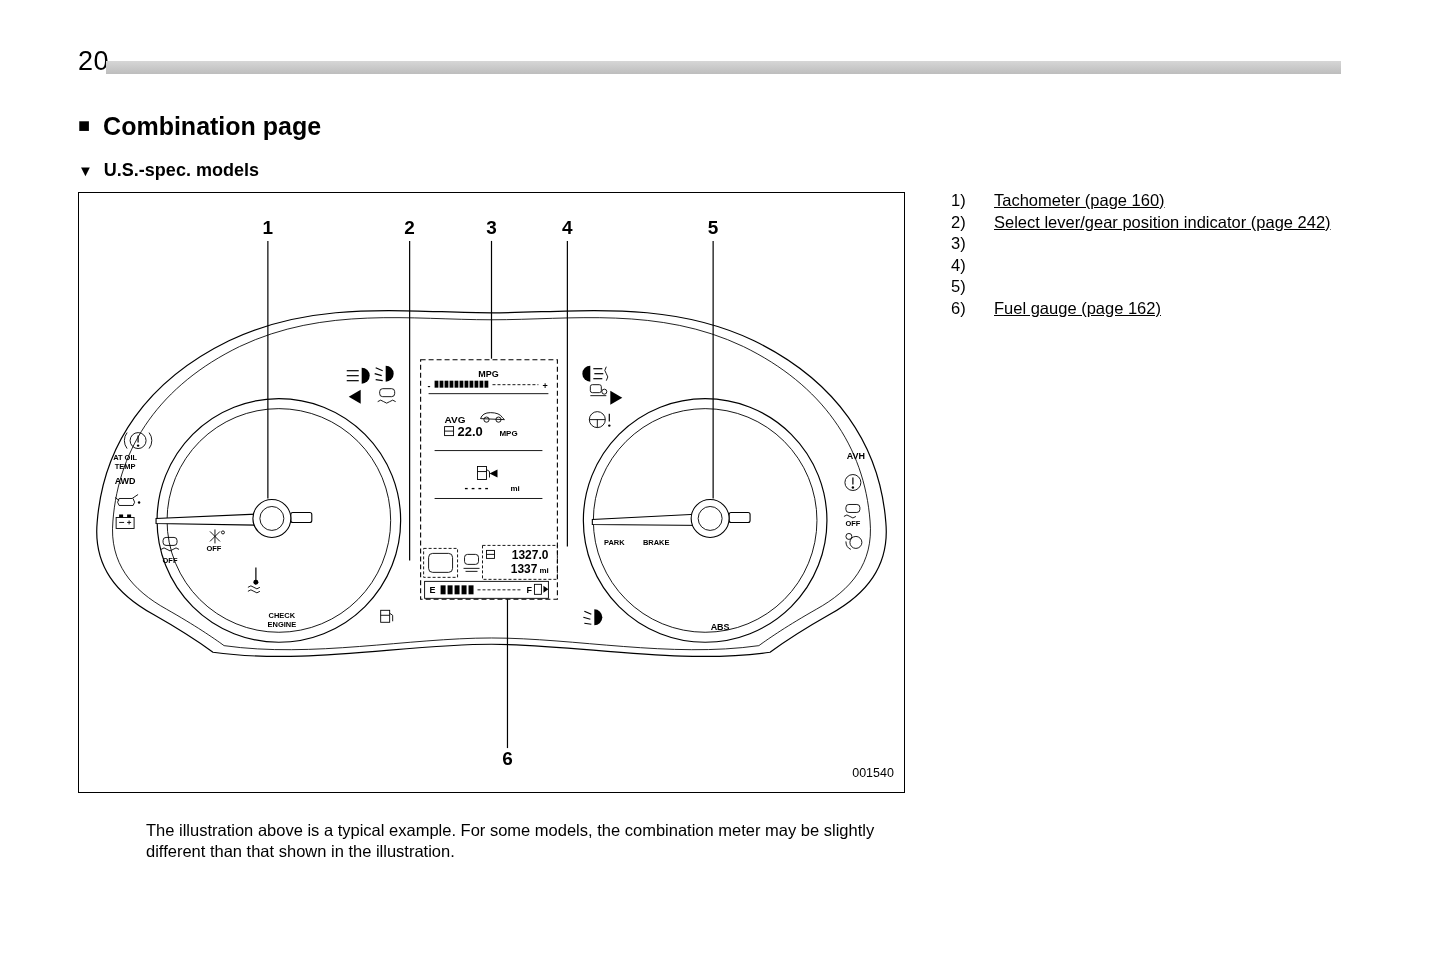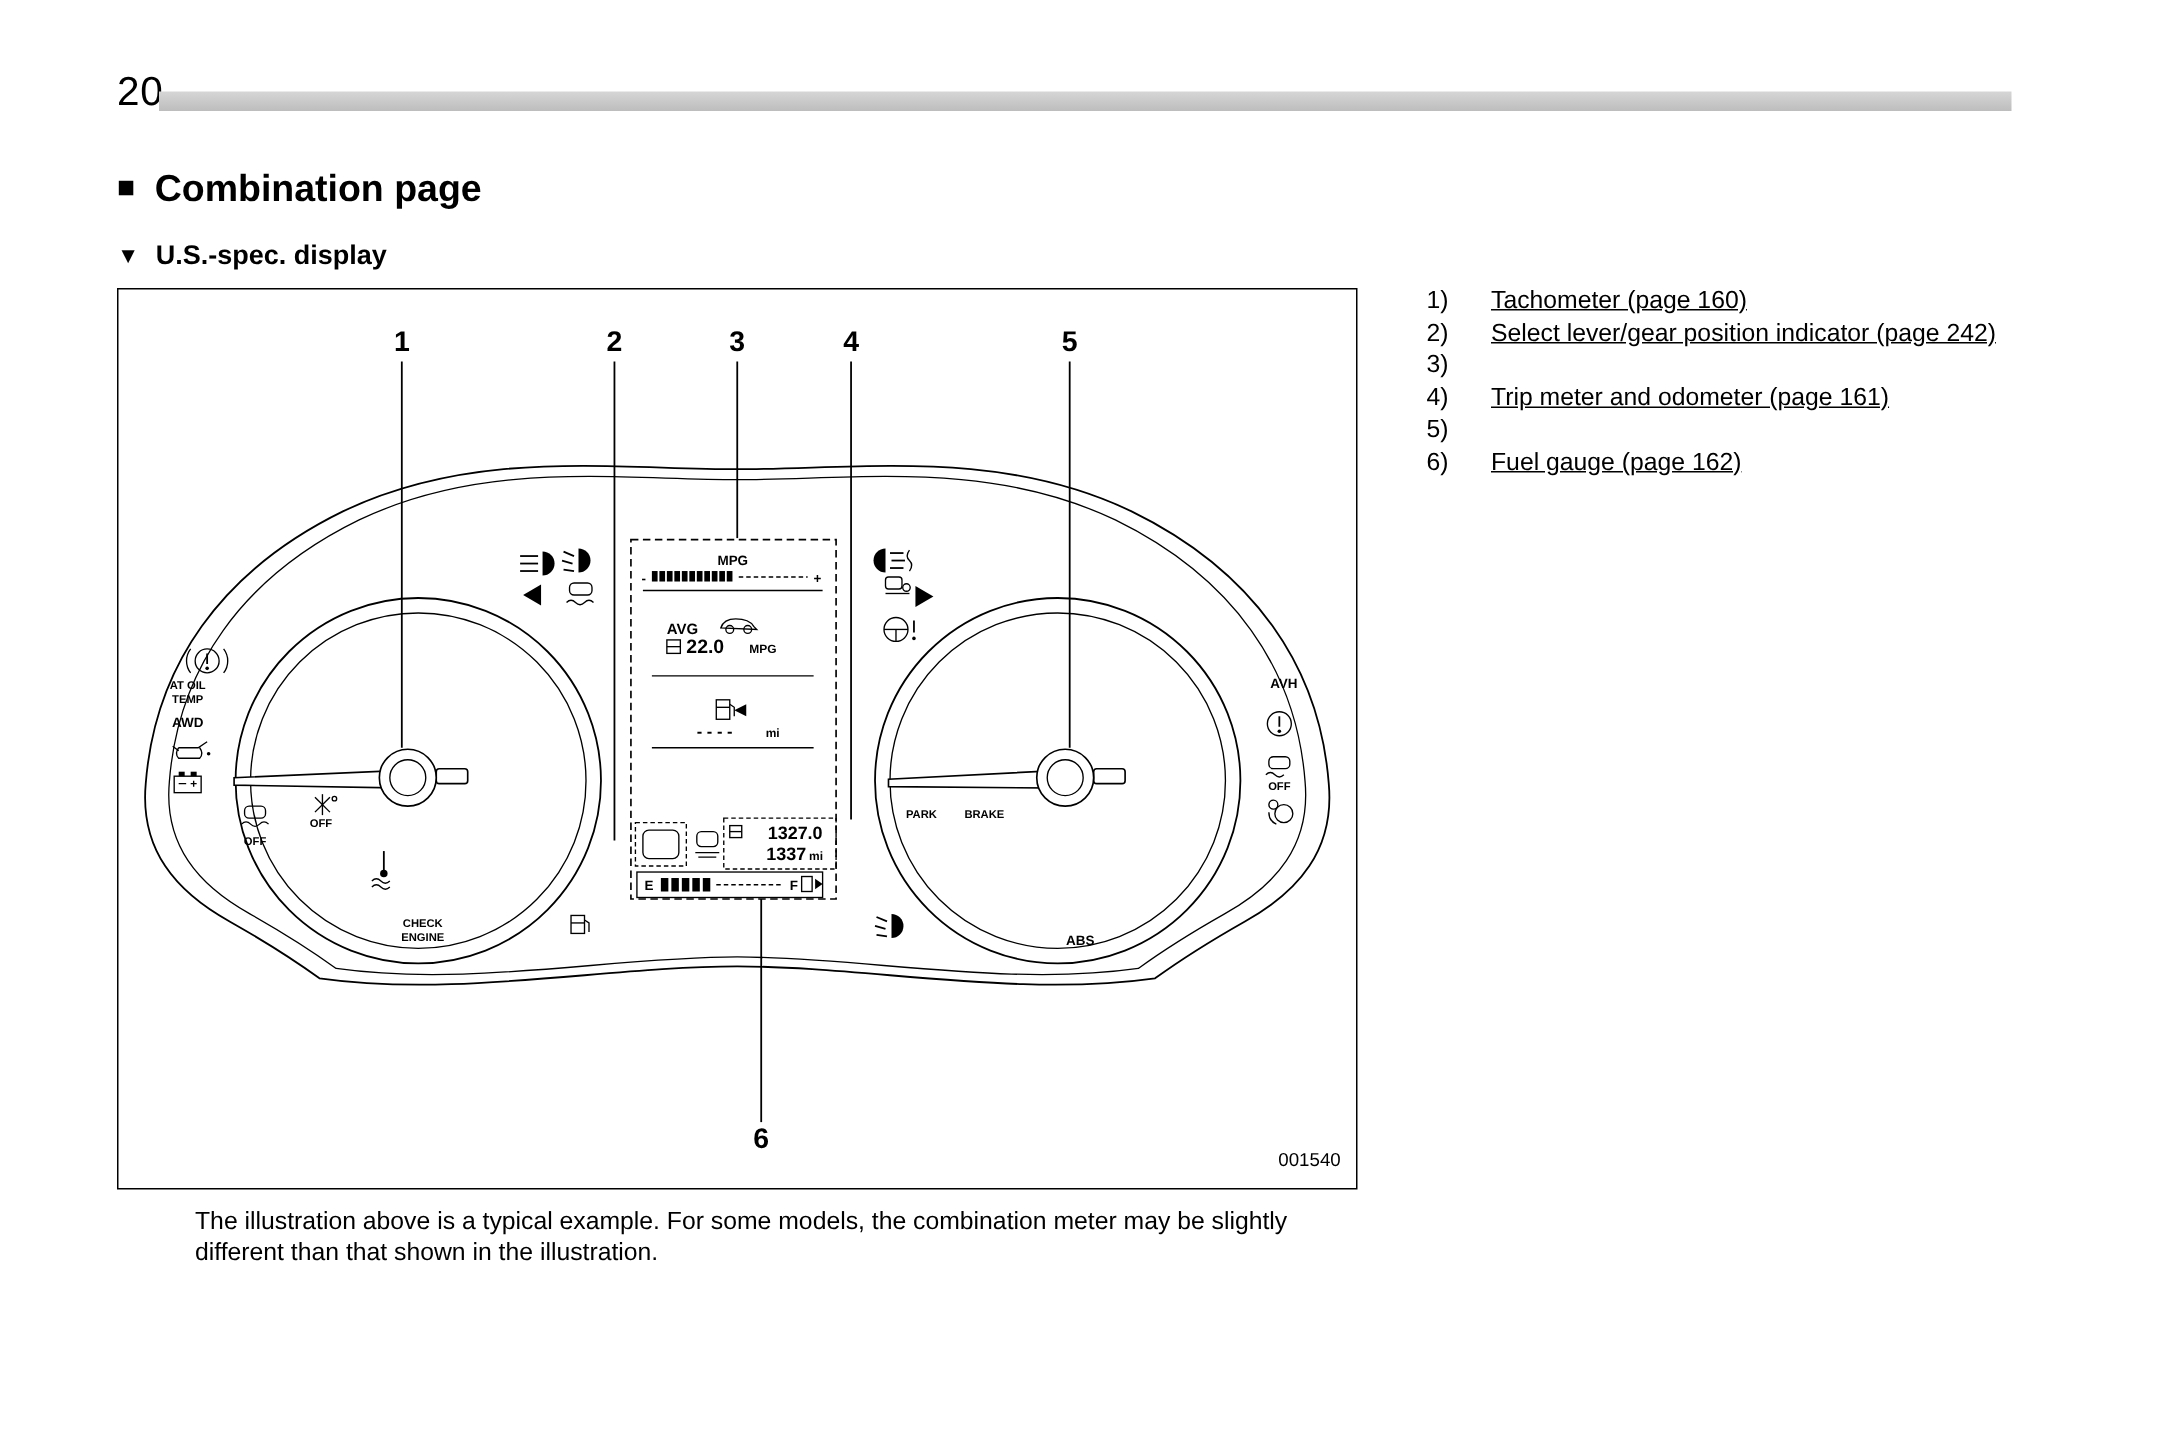--- a/index.html
+++ b/index.html
@@ -12,21 +12,21 @@
     background:linear-gradient(#d6d6d6,#bdbdbd);}
   .title{position:absolute;left:78px;top:112px;margin:0;font-size:25px;font-weight:bold;
     display:flex;align-items:center;gap:13px;}
   .title .sq{font-size:20px;position:relative;top:-1px;}
   .subtitle{position:absolute;left:78px;top:160px;margin:0;font-size:18px;font-weight:bold;
     display:flex;align-items:center;gap:11px;}
   .subtitle .tri{font-size:15px;}
   .figure{position:absolute;left:78px;top:192px;width:827px;height:601px;
     border:1px solid #000;box-sizing:border-box;background:#fff;}
   .figure svg{width:100%;height:100%;display:block;}
-  .caption{position:absolute;left:130px;top:804px;width:788px;margin:0;
+  .caption{position:absolute;left:130px;top:804px;width:788px;margin:16px;
     font-size:16.5px;line-height:21px;}
   .legend{position:absolute;left:951px;top:190px;width:396px;font-size:16.5px;line-height:21.5px;}
   .legend-item{display:flex;}
   .legend-num{width:43px;flex:none;}
   .legend-text{flex:1;text-align:justify;text-decoration:underline;}
   
   .ln{stroke:#000;stroke-width:1.2;fill:none;}
   .hair{stroke:#000;stroke-width:0.9;fill:none;}
   .blk{fill:#000;stroke:none;}
   .wht{fill:#fff;stroke:#000;stroke-width:1.1;}
@@ -45,21 +45,21 @@
   <span class="page-num">20</span>
   <span class="header-bar"></span>
 
   <h1 class="title">
     <span class="sq">■</span>
     <span>Combination page</span>
   </h1>
 
   <h2 class="subtitle">
     <span class="tri">▼</span>
-    <span>U.S.-spec. display</span>
+    <span>U.S.-spec. models</span>
   </h2>
 
   <div class="figure">
     <svg viewBox="0 0 826 600">
 
       <g>
         <path class="ln" d="M 18 330 C 24 252 68 188 150 148 C 238 106 330 120 413 120 C 496 120 588 106 676 148 C 758 188 802 252 808 330 C 812 374 788 402 752 422 C 722 439 703 452 692 460 C 600 473 500 452 413 452 C 326 452 226 473 134 460 C 123 452 104 439 74 422 C 38 402 14 374 18 330 Z"></path>
         <path class="hair" transform="translate(16.5,11.8) scale(0.96)" d="M 18 330 C 24 252 68 188 150 148 C 238 106 330 120 413 120 C 496 120 588 106 676 148 C 758 188 802 252 808 330 C 812 374 788 402 752 422 C 722 439 703 452 692 460 C 600 473 500 452 413 452 C 326 452 226 473 134 460 C 123 452 104 439 74 422 C 38 402 14 374 18 330 Z"></path>
       </g>
 
@@ -317,21 +317,20 @@
     </div>
     <div class="legend-item">
       <span class="legend-num">2)</span>
       <span class="legend-text">Select lever/gear position indicator (page 242)</span>
     </div>
     <div class="legend-item">
       <span class="legend-num">3)</span>
     </div>
     <div class="legend-item">
       <span class="legend-num">4)</span>
-      <span class="legend-text">Trip meter and odometer (page 161)</span>
     </div>
     <div class="legend-item">
       <span class="legend-num">5)</span>
     </div>
     <div class="legend-item">
       <span class="legend-num">6)</span>
       <span class="legend-text">Fuel gauge (page 162)</span>
     </div>
   </div>
 

